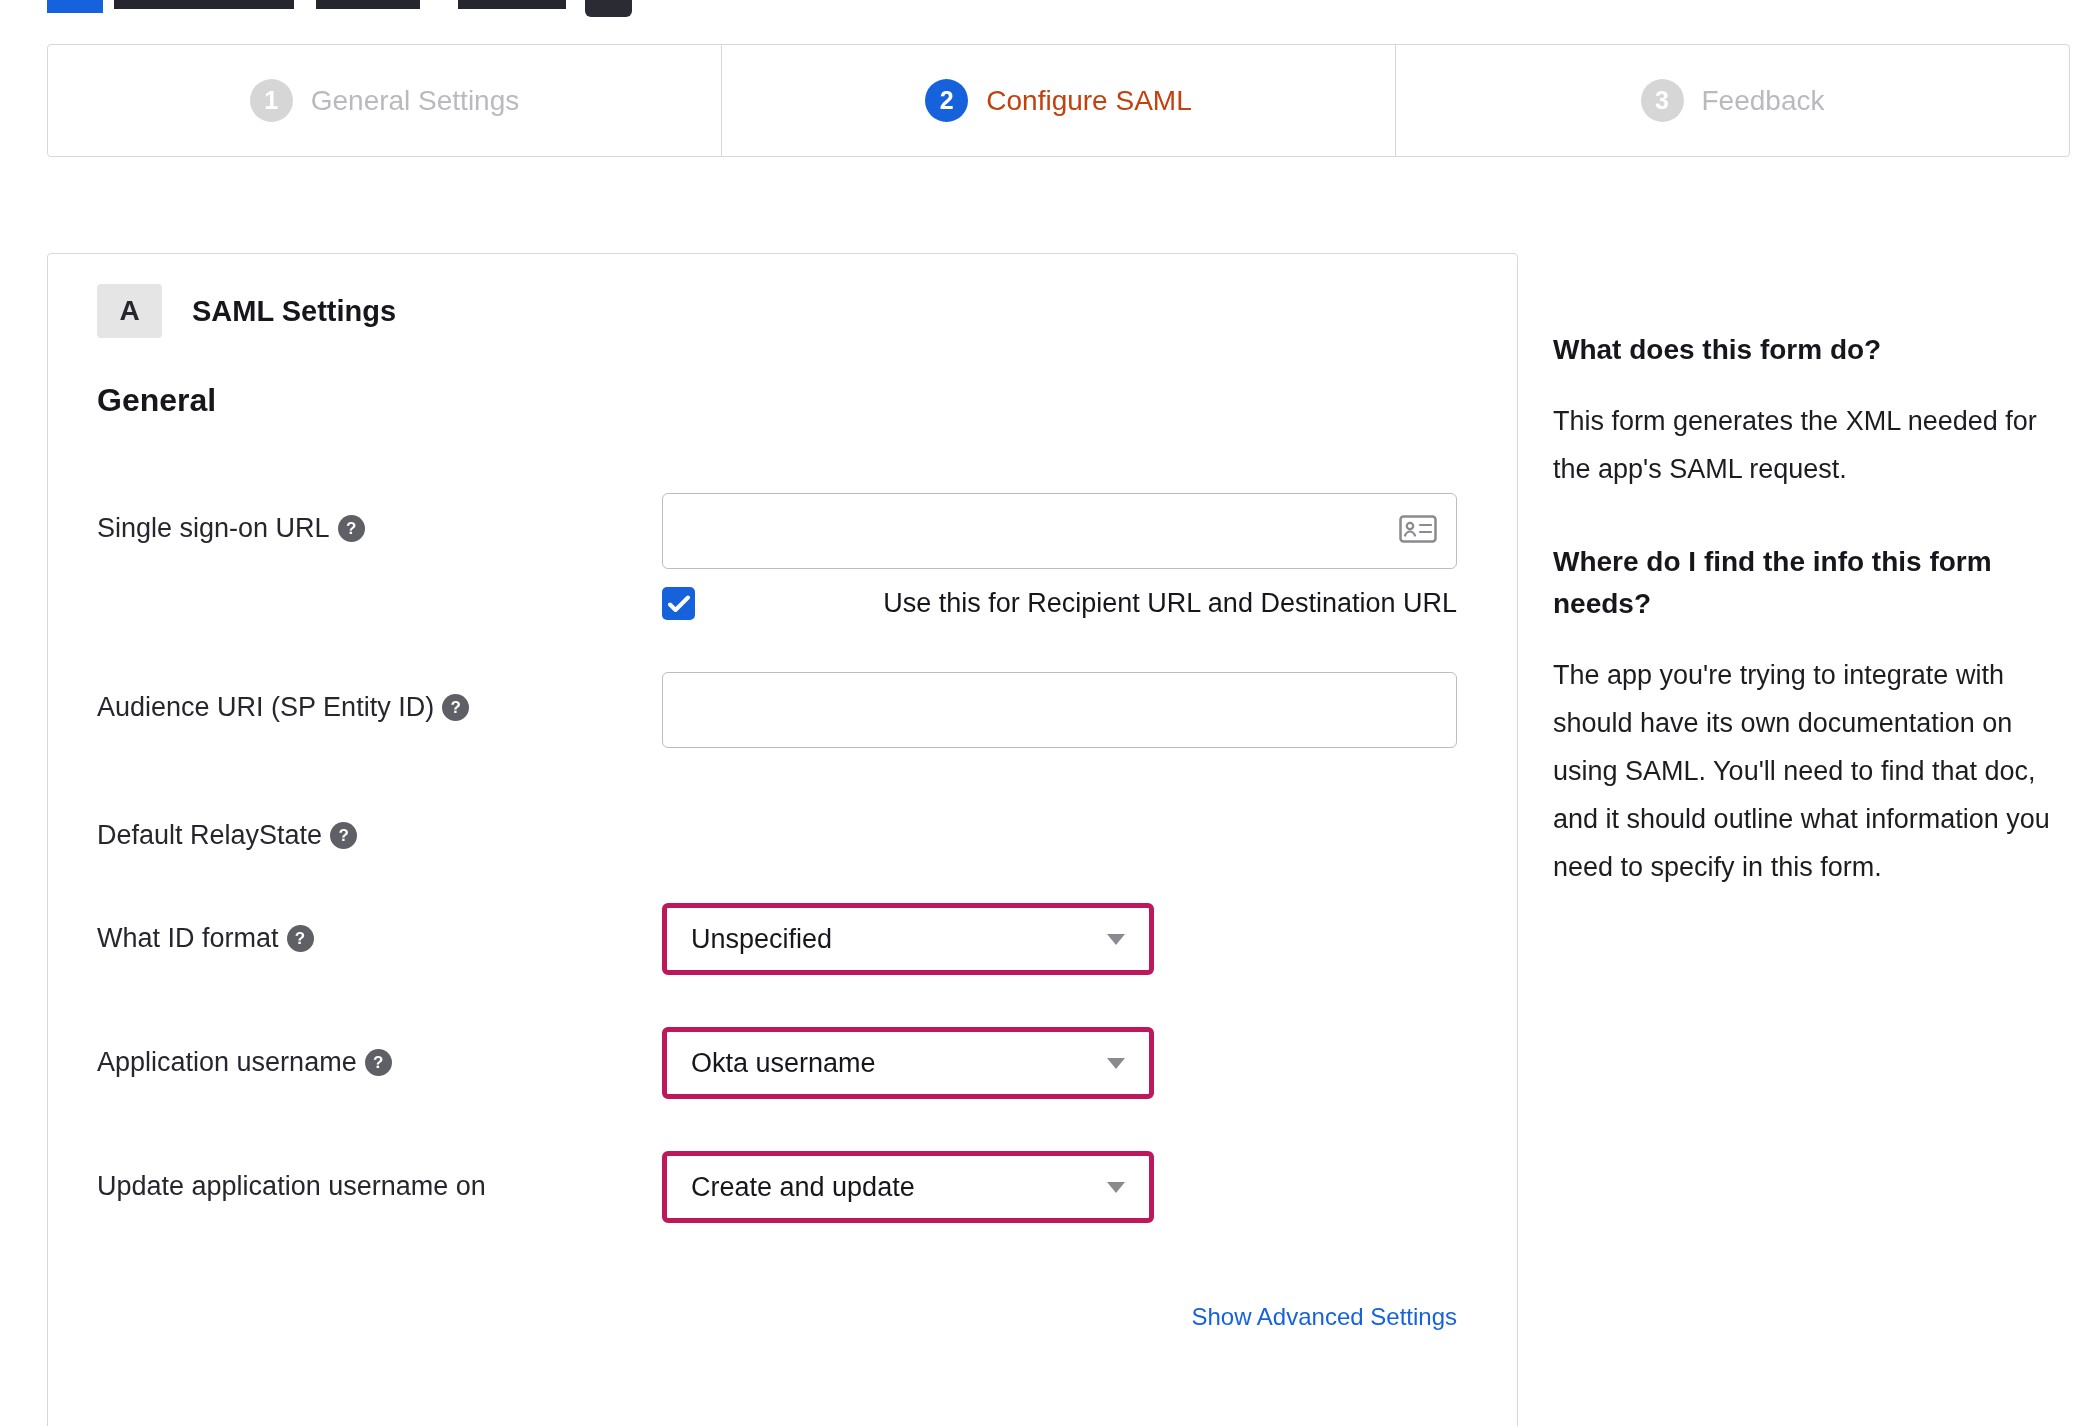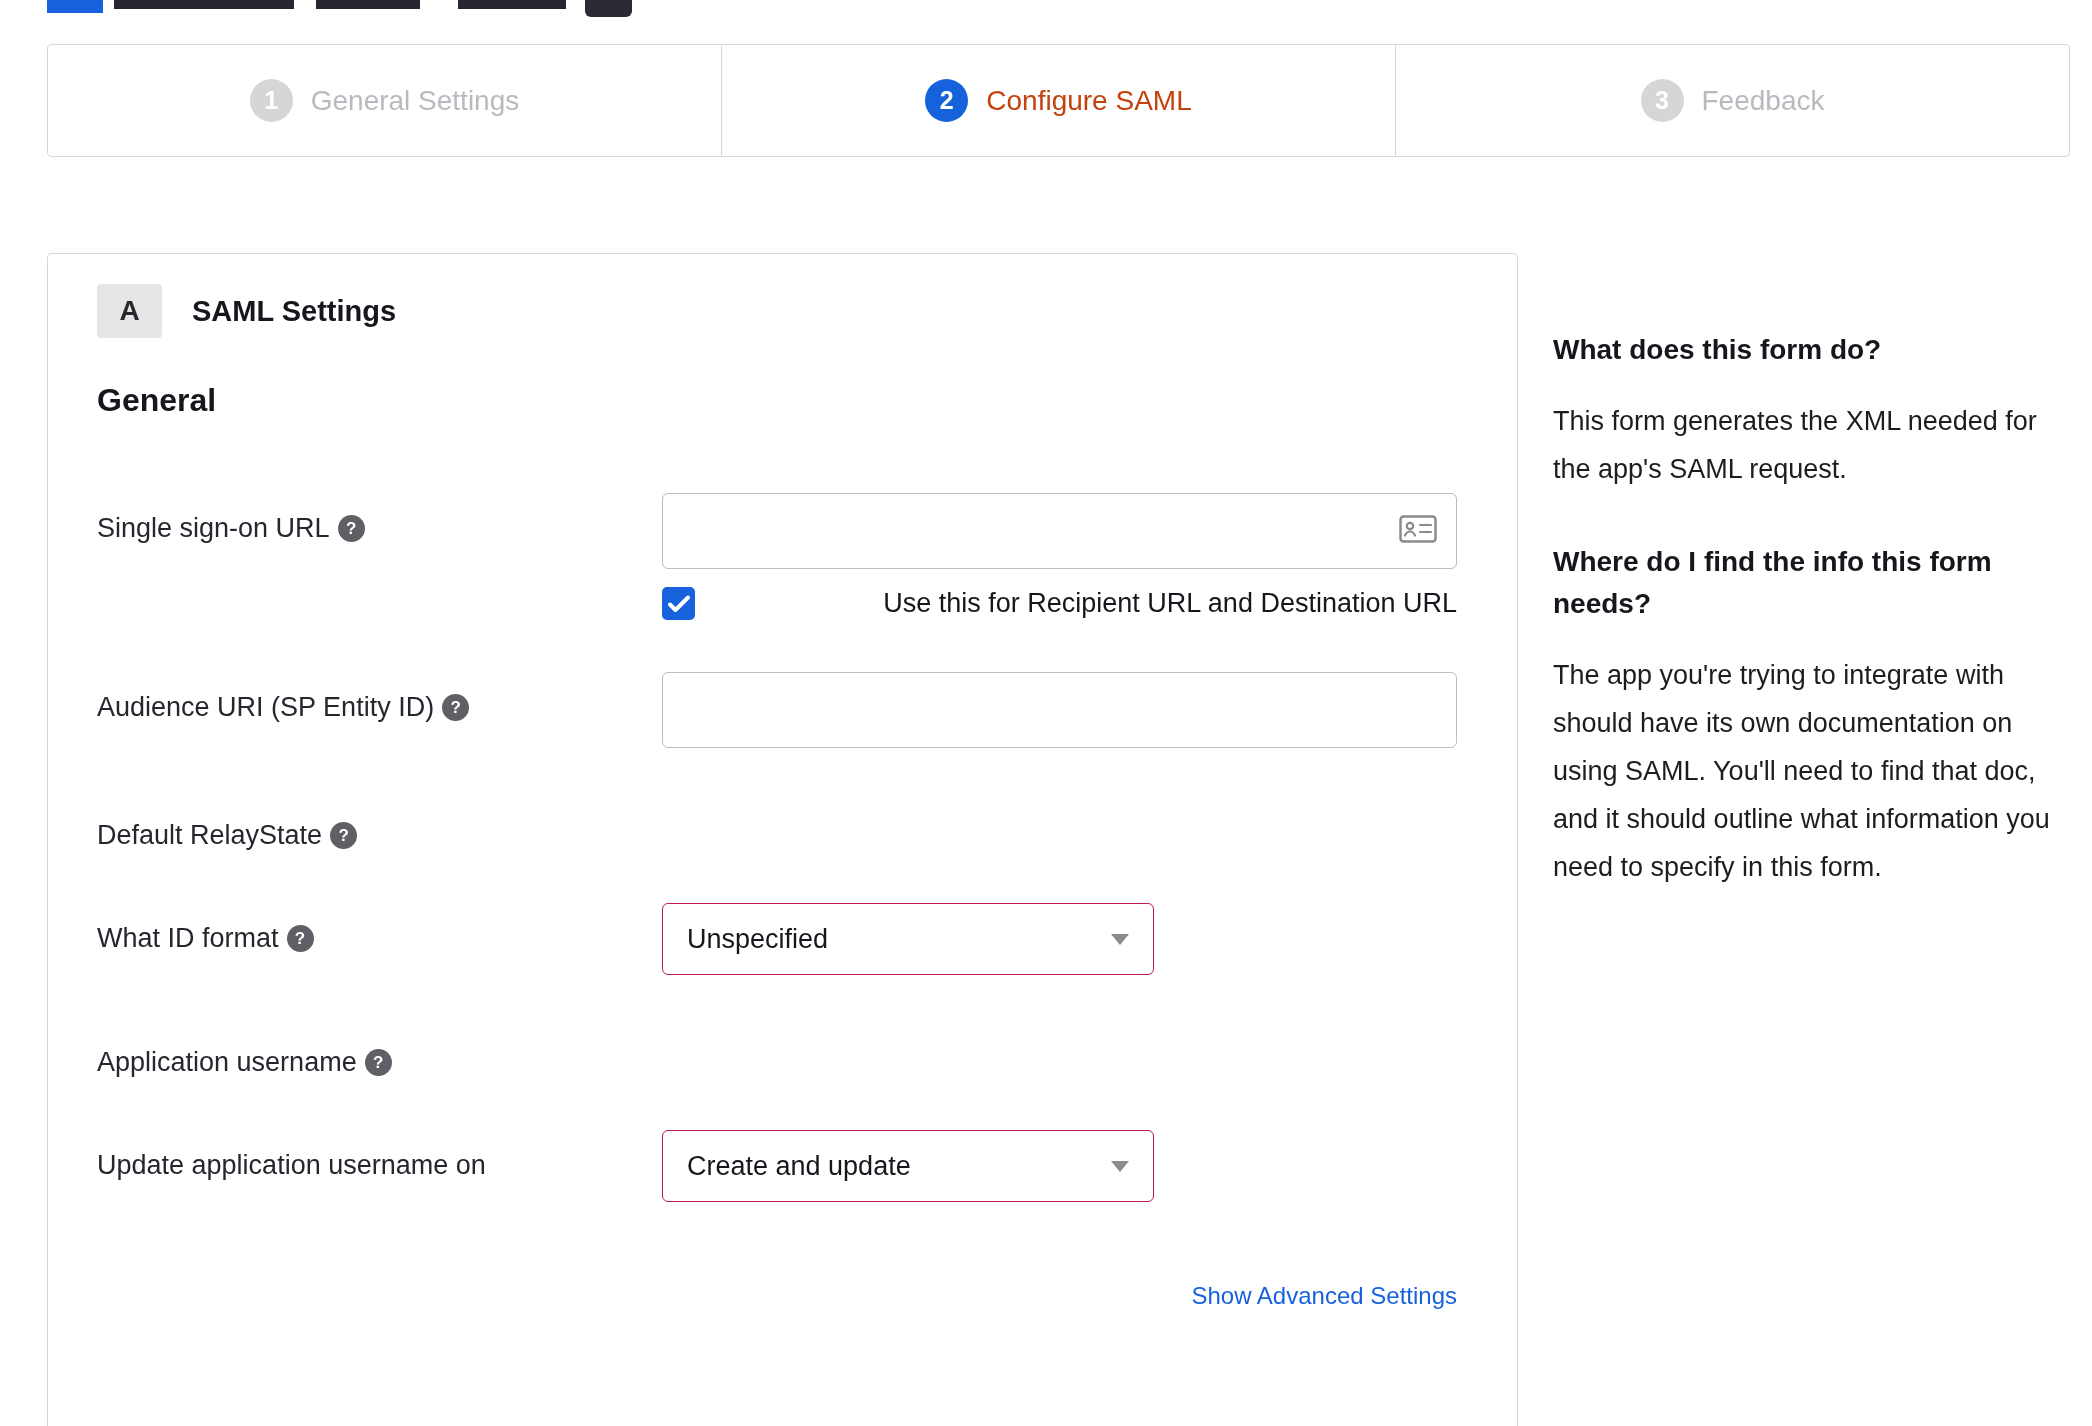--- a/index.html
+++ b/index.html
@@ -75,21 +75,21 @@
   .checkbox-row { display: flex; align-items: center; gap: 24px; margin-top: 18px; justify-content: space-between; }
   .checkbox {
     width: 33px; height: 33px; border-radius: 5px; background: #1662dd;
     display: flex; align-items: center; justify-content: center; cursor: pointer; flex: none;
   }
   .checkbox-label { font-size: 27px; }
 
   .helper { margin-top: 16px; font-size: 27px; color: #8f8f99; }
 
   .select {
-    width: 492px; height: 72px; border: 1px solid #be185d; border-radius: 6px; background: #fff;
+    width: 492px; height: 72px; border: 5px solid #be185d; border-radius: 6px; background: #fff;
     display: flex; align-items: center; justify-content: space-between;
     padding: 0 24px; font-size: 27px; cursor: pointer;
   }
   .caret {
     width: 0; height: 0;
     border-left: 9px solid transparent; border-right: 9px solid transparent;
     border-top: 11px solid #8a8a8f;
   }
 
   .advanced-row { margin-left: 565px; width: 795px; text-align: right; margin-top: 80px; }
@@ -202,20 +202,26 @@
       </div>
     </div>
 
     <div class="form-row">
       <div class="form-label">
         <span class="label-inner">
           <span>Application username</span>
           <span class="help-icon">?</span>
         </span>
       </div>
+      <div class="control">
+        <div class="select">
+          <span>Okta username</span>
+          <span class="caret"></span>
+        </div>
+      </div>
     </div>
 
     <div class="form-row">
       <div class="form-label">
         <span class="label-inner">
           <span>Update application username on</span>
         </span>
       </div>
       <div class="control">
         <div class="select">

